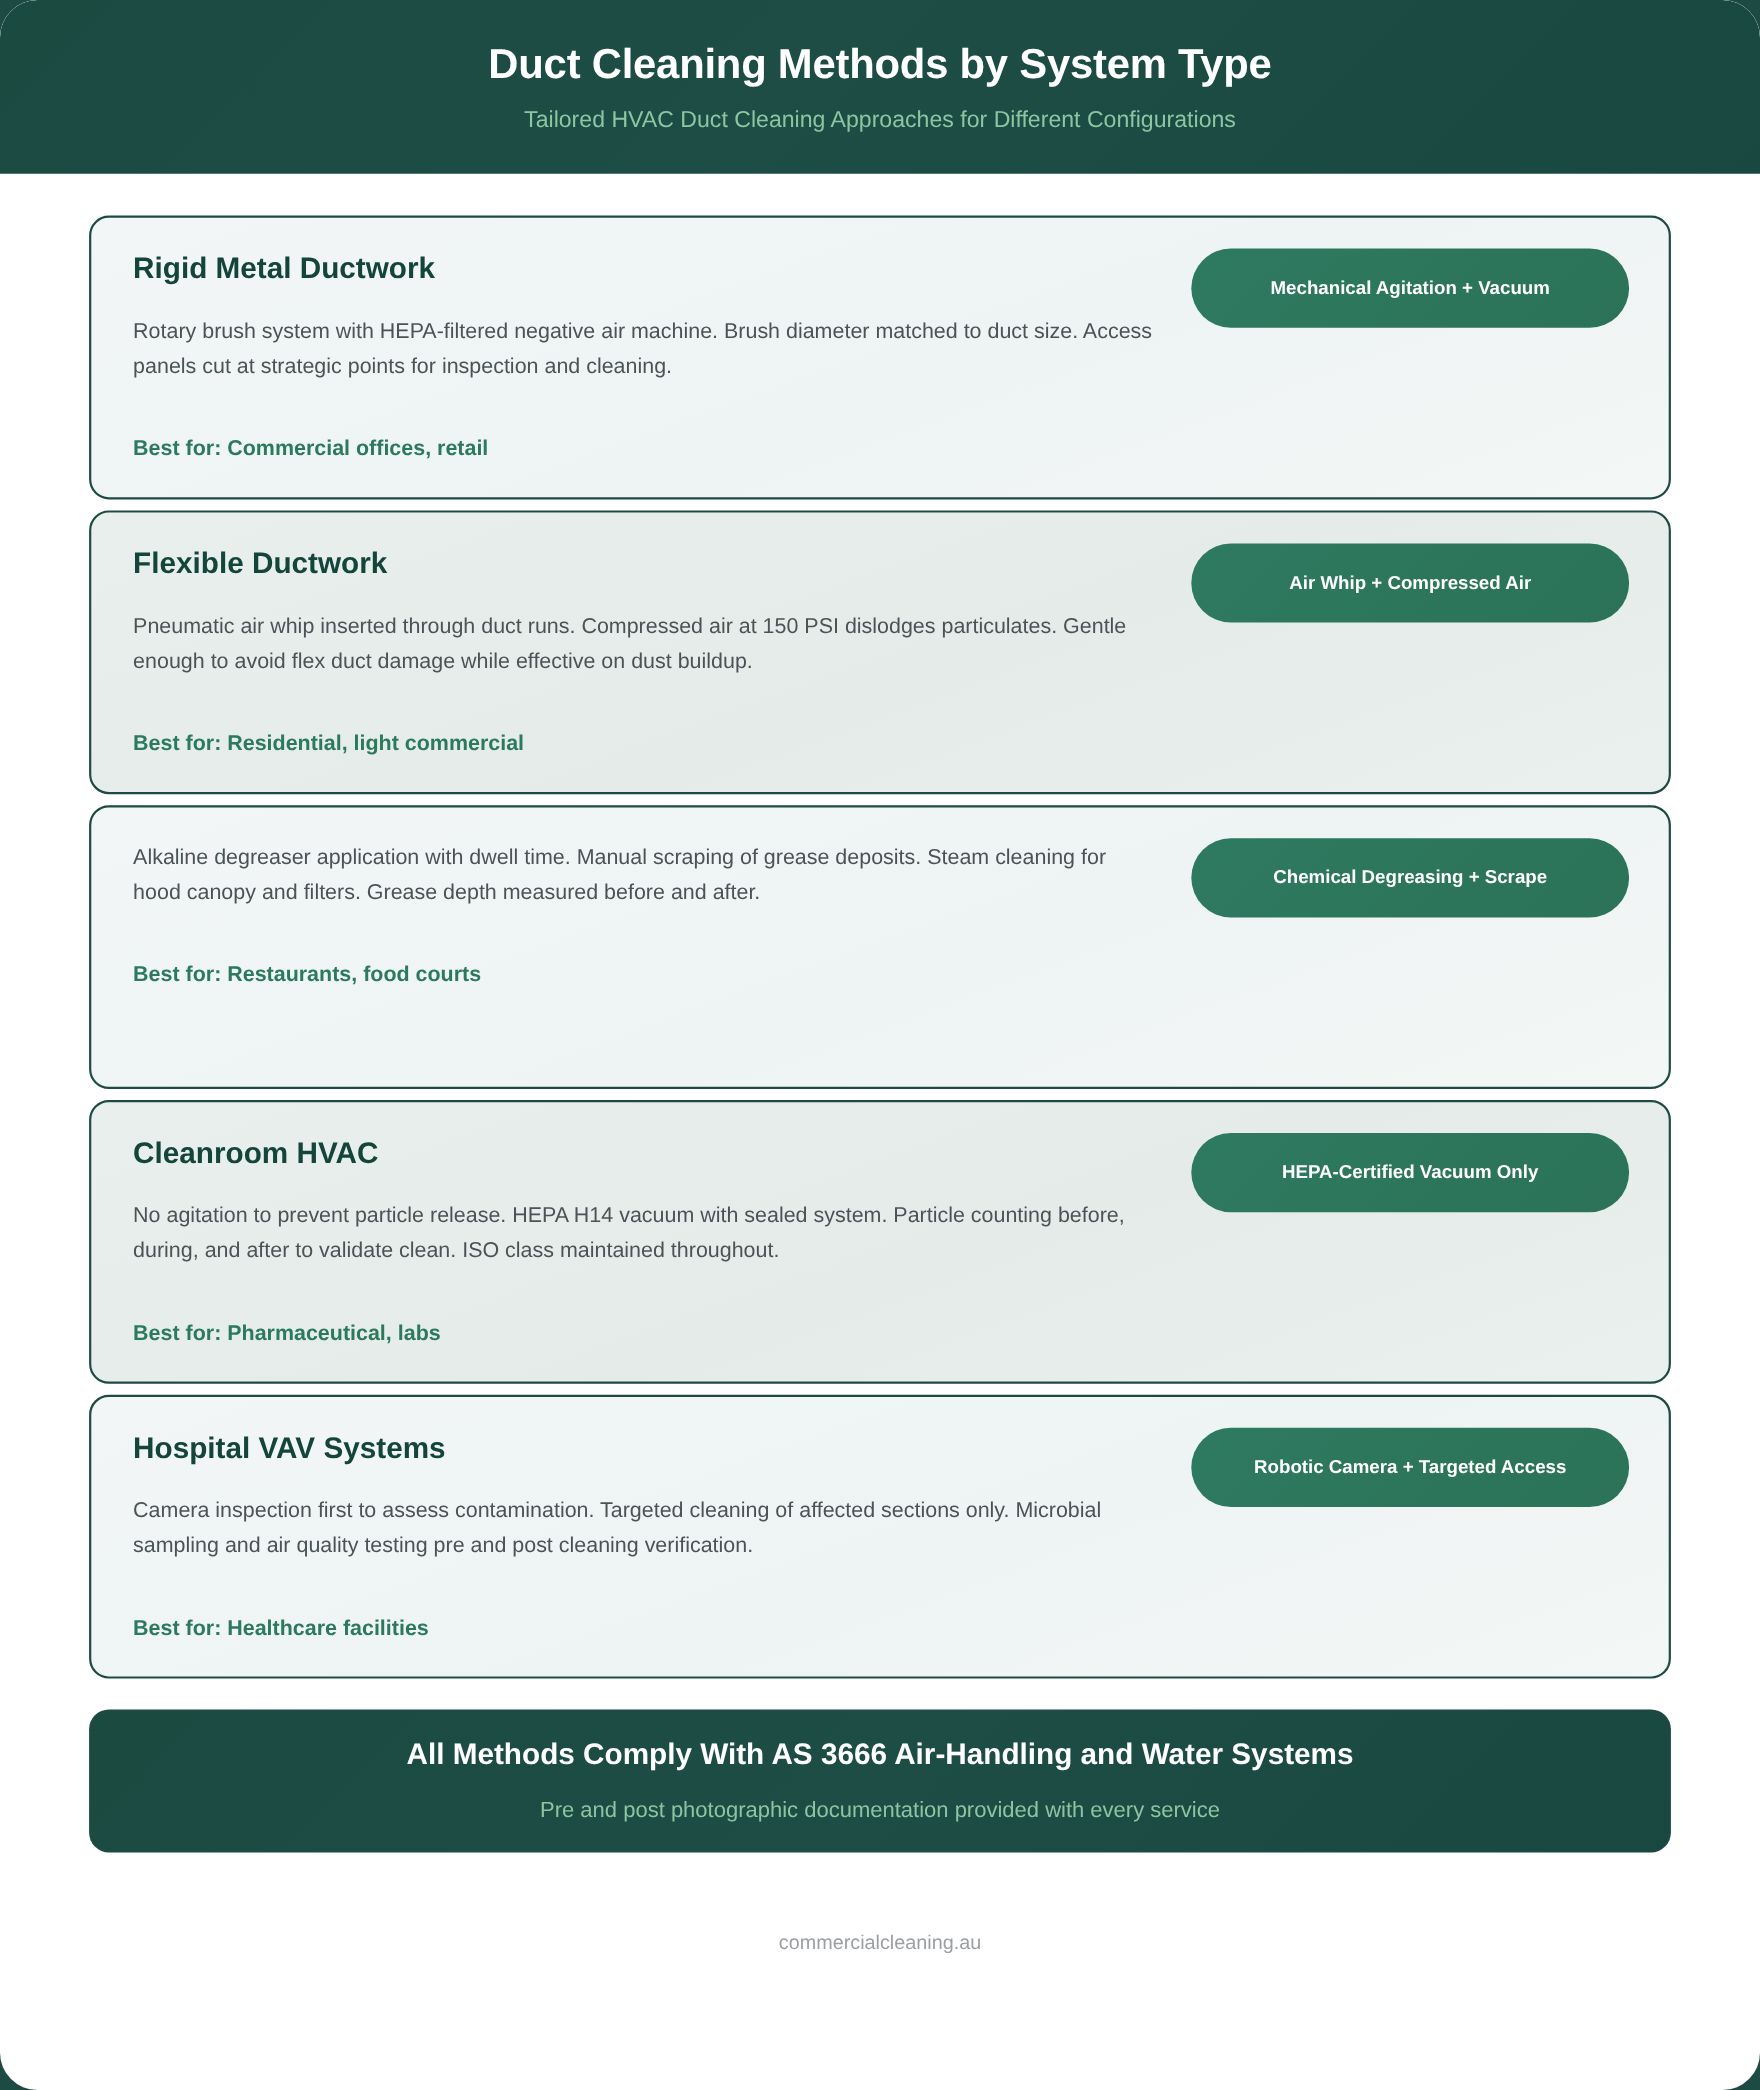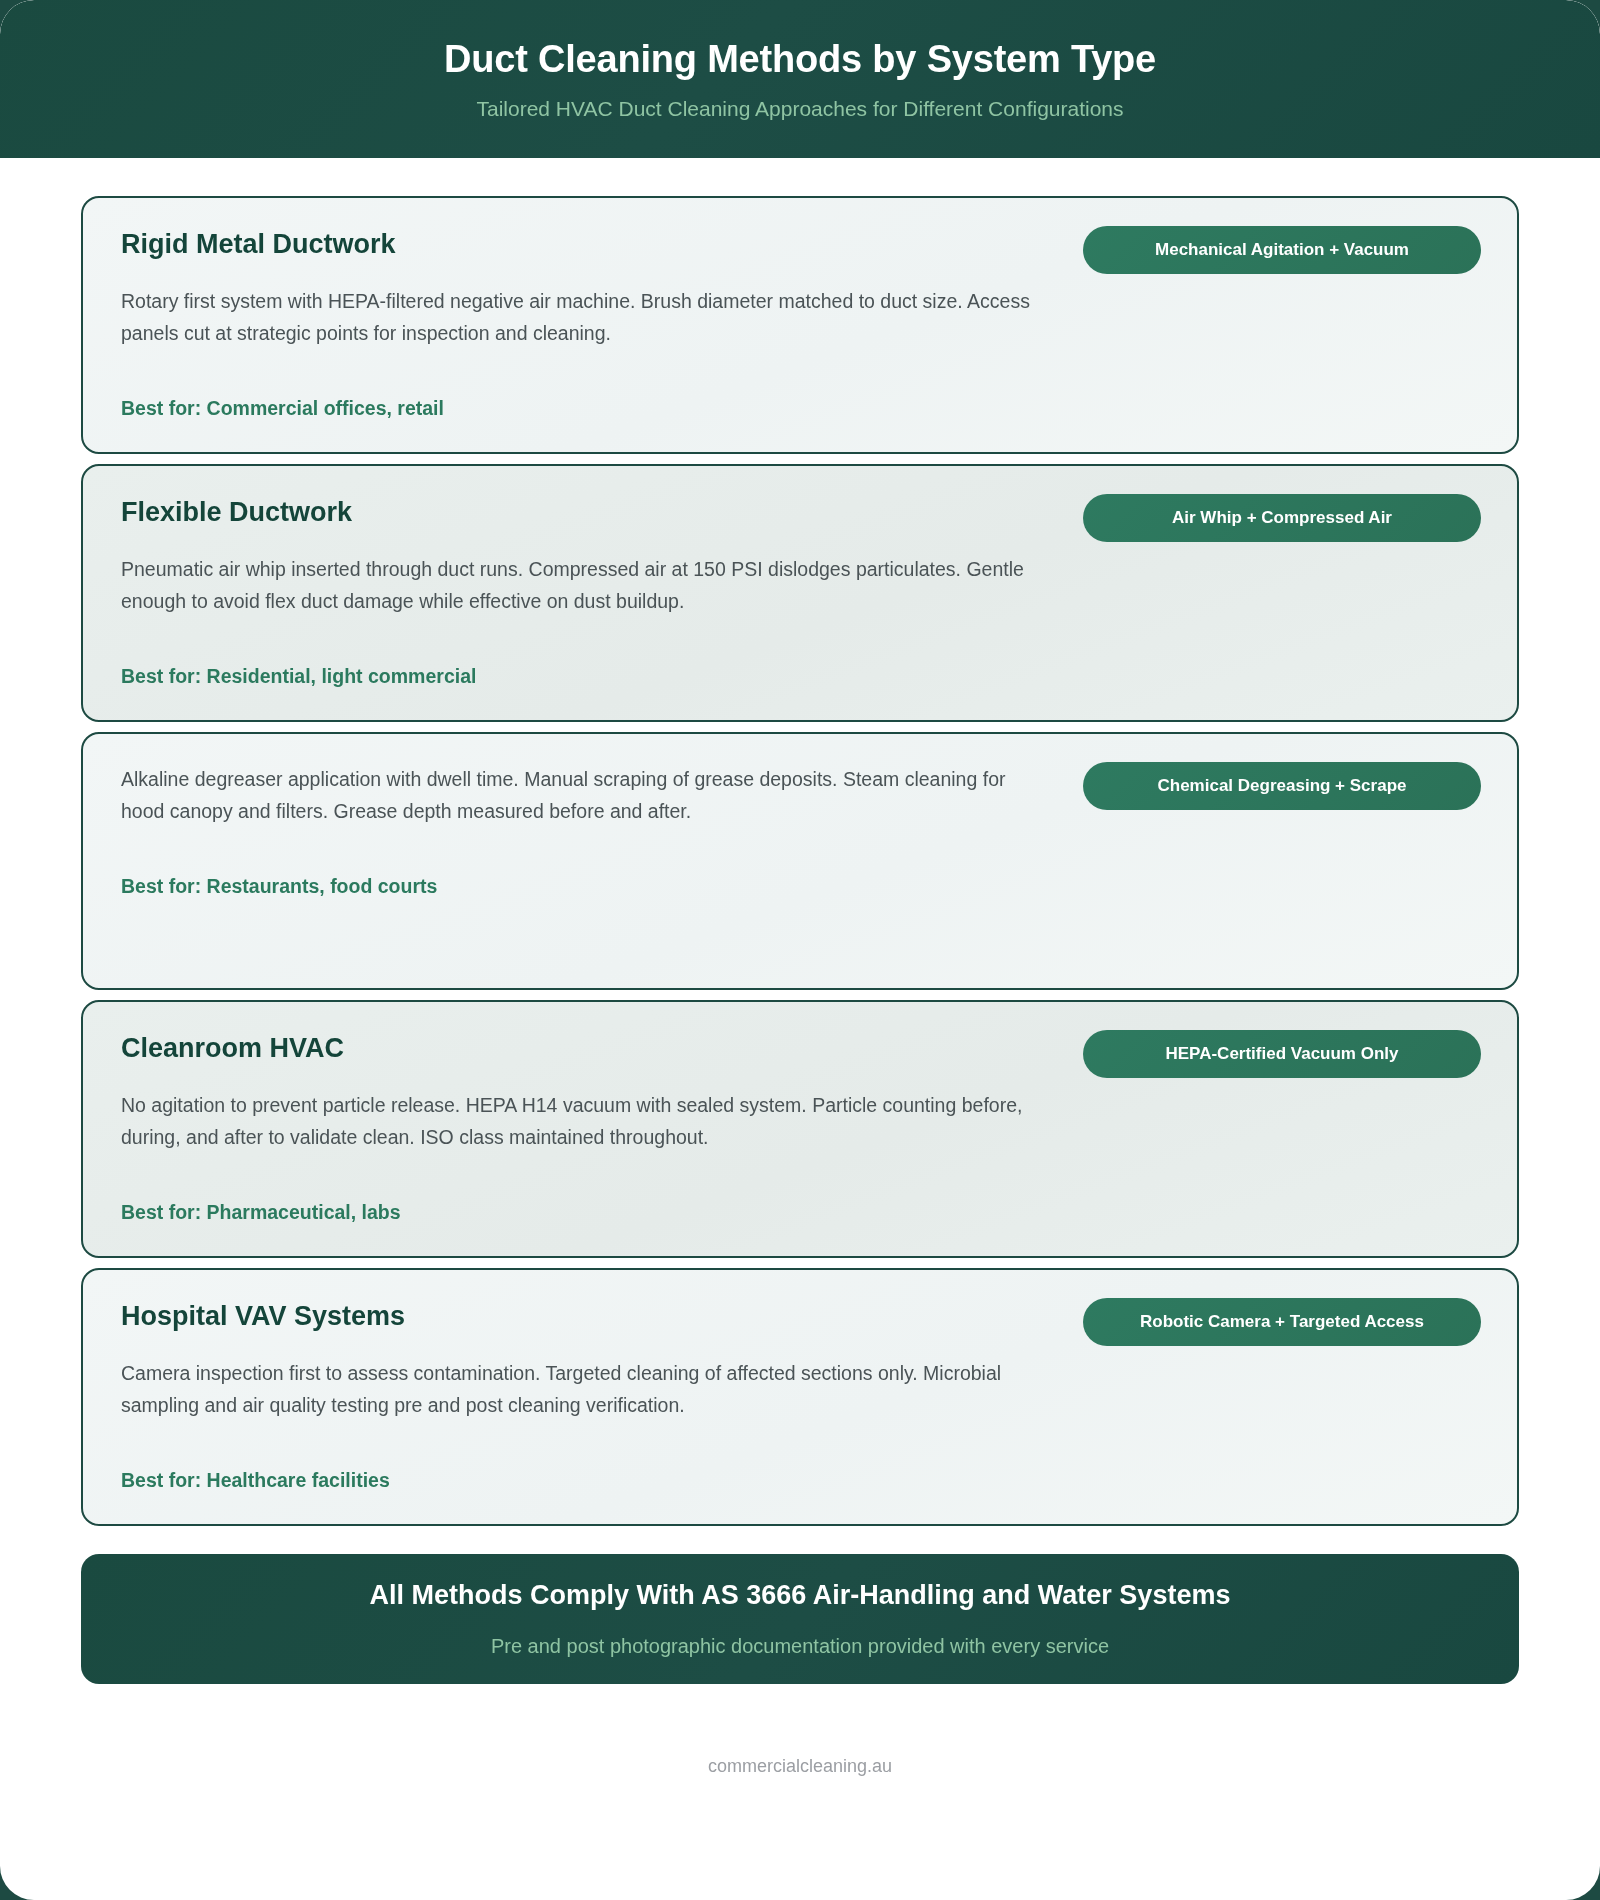--- a/index.html
+++ b/index.html
@@ -91,21 +91,21 @@
 
   .badge {
     position: absolute;
     top: 28px;
     right: 36px;
     background: linear-gradient(135deg, #2e7a60 0%, #2b7258 100%);
     color: #ffffff;
     font-size: 17px;
     font-weight: bold;
     border-radius: 999px;
-    padding: 14px 30px;
+    padding: 26px 30px;
     white-space: nowrap;
     text-align: center;
     min-width: 398px;
   }
 
   
   .compliance {
     margin: 28px 81px 0 81px;
     background: linear-gradient(135deg, #1a4a40 0%, #1d4d45 50%, #194840 100%);
     border-radius: 18px;
@@ -147,21 +147,21 @@
   <div class="header">
     <div class="header-title">Duct Cleaning Methods by System Type</div>
     <div class="header-subtitle">Tailored HVAC Duct Cleaning Approaches for Different Configurations</div>
   </div>
 
   <div class="cards">
 
     <div class="card alt-0">
       <div class="badge">Mechanical Agitation + Vacuum</div>
       <div class="card-title">Rigid Metal Ductwork</div>
-      <div class="card-desc">Rotary first system with HEPA-filtered negative air machine. Brush diameter matched to duct size. Access panels cut at strategic points for inspection and cleaning.</div>
+      <div class="card-desc">Rotary brush system with HEPA-filtered negative air machine. Brush diameter matched to duct size. Access panels cut at strategic points for inspection and cleaning.</div>
       <div class="card-bestfor">Best for: Commercial offices, retail</div>
     </div>
 
     <div class="card alt-1">
       <div class="badge">Air Whip + Compressed Air</div>
       <div class="card-title">Flexible Ductwork</div>
       <div class="card-desc">Pneumatic air whip inserted through duct runs. Compressed air at 150 PSI dislodges particulates. Gentle enough to avoid flex duct damage while effective on dust buildup.</div>
       <div class="card-bestfor">Best for: Residential, light commercial</div>
     </div>
 

